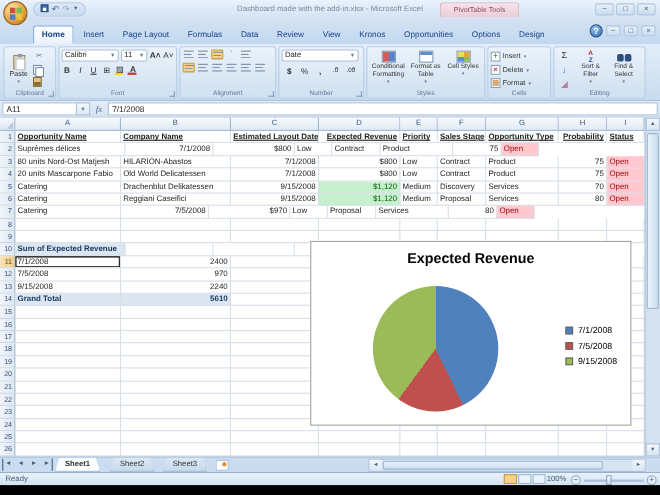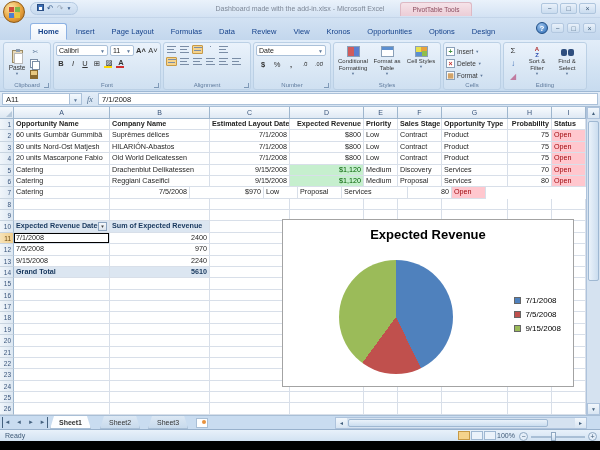--- a/index.html
+++ b/index.html
@@ -110,21 +110,21 @@
   .corner::after { content:""; position:absolute; right:1px; bottom:1px; border-left:6px solid transparent; border-bottom:6px solid #B7C9DB; }
   .colhdr { height:12px; background:linear-gradient(#F8FBFE,#DFE9F4); border-right:1px solid #9EB6CE; border-bottom:1px solid #9EB6CE;
     font-size:7px; color:#39547A; text-align:center; line-height:12px; }
   .grow { display:flex; height:11.38px; }
   .gut { width:14px; background:linear-gradient(90deg,#F0F5FA,#DCE7F2); border-right:1px solid #9EB6CE; border-bottom:1px solid #C8D4E0;
     font-size:6.5px; color:#39547A; text-align:right; padding-right:2px; line-height:11px; }
   .gut.selgut { background:linear-gradient(90deg,#F7E3B8,#EFCD8C); color:#6B4A12; }
   .cell { height:100%; border-right:1px solid #D8DFE9; border-bottom:1px solid #D8DFE9; font-size:7.2px; color:#1F1F1F;
     line-height:10.5px; padding:0 2px; white-space:nowrap; overflow:hidden; }
   .cell.r { text-align:right; }
-  .cell.hdr { font-weight:bold; }
+  .cell.hdr { font-weight:bold;text-decoration:underline; }
   .cell.good { background:var(--good-bg); color:var(--good-text); }
   .cell.bad { background:var(--bad-bg); color:var(--bad-text); }
   .cell.pvh { background:var(--pivot-bg); font-weight:bold; color:#17375D; }
   .cell.selcell { box-shadow:inset 0 0 0 1px #000; }
   .pv-drop { width:9px; height:9px; margin-top:1px; background:linear-gradient(#F5F8FB,#DDE5EE); border:1px solid #8CA4C0;
     font-size:4.5px; color:#444; text-align:center; line-height:8px; flex:none; }
   .cell.pva { display:flex; justify-content:space-between; overflow:visible; }
 
   
   .chart { position:absolute; left:282px; top:112px; width:292px; height:168px; background:#fff; border:1px solid #A3A3A3; z-index:4; }
@@ -395,21 +395,20 @@
           <div class="cell r hdr" style="width: 80px;">Estimated Layout Date</div>
           <div class="cell r hdr" style="width: 74px;">Expected Revenue</div>
           <div class="cell hdr" style="width: 34px;">Priority</div>
           <div class="cell hdr" style="width: 44px;">Sales Stage</div>
           <div class="cell hdr" style="width: 66px;">Opportunity Type</div>
           <div class="cell r hdr" style="width: 44px;">Probability</div>
           <div class="cell hdr" style="width: 34px;">Status</div>
         </div>
         <div class="grow">
           <div class="gut">2</div>
-          <div class="cell" style="width: 96px;">60 units Gumbär Gummibä</div>
           <div class="cell" style="width: 100px;">Suprêmes délices</div>
           <div class="cell r" style="width: 80px;">7/1/2008</div>
           <div class="cell r" style="width: 74px;">$800</div>
           <div class="cell" style="width: 34px;">Low</div>
           <div class="cell" style="width: 44px;">Contract</div>
           <div class="cell" style="width: 66px;">Product</div>
           <div class="cell r" style="width: 44px;">75</div>
           <div class="cell bad" style="width: 34px;">Open</div>
         </div>
         <div class="grow">
@@ -490,24 +489,20 @@
           <div class="cell r" style="width: 80px;"></div>
           <div class="cell r" style="width: 74px;"></div>
           <div class="cell" style="width: 34px;"></div>
           <div class="cell" style="width: 44px;"></div>
           <div class="cell" style="width: 66px;"></div>
           <div class="cell r" style="width: 44px;"></div>
           <div class="cell" style="width: 34px;"></div>
         </div>
         <div class="grow">
           <div class="gut">10</div>
-          <div class="cell pvh pva" style="width: 96px;">
-            <span>Expected Revenue Date</span>
-            <span class="pv-drop">▼</span>
-          </div>
           <div class="cell pvh" style="width: 100px;">Sum of Expected Revenue</div>
           <div class="cell r" style="width: 80px;"></div>
           <div class="cell r" style="width: 74px;"></div>
           <div class="cell" style="width: 34px;"></div>
           <div class="cell" style="width: 44px;"></div>
           <div class="cell" style="width: 66px;"></div>
           <div class="cell r" style="width: 44px;"></div>
           <div class="cell" style="width: 34px;"></div>
         </div>
         <div class="grow">

